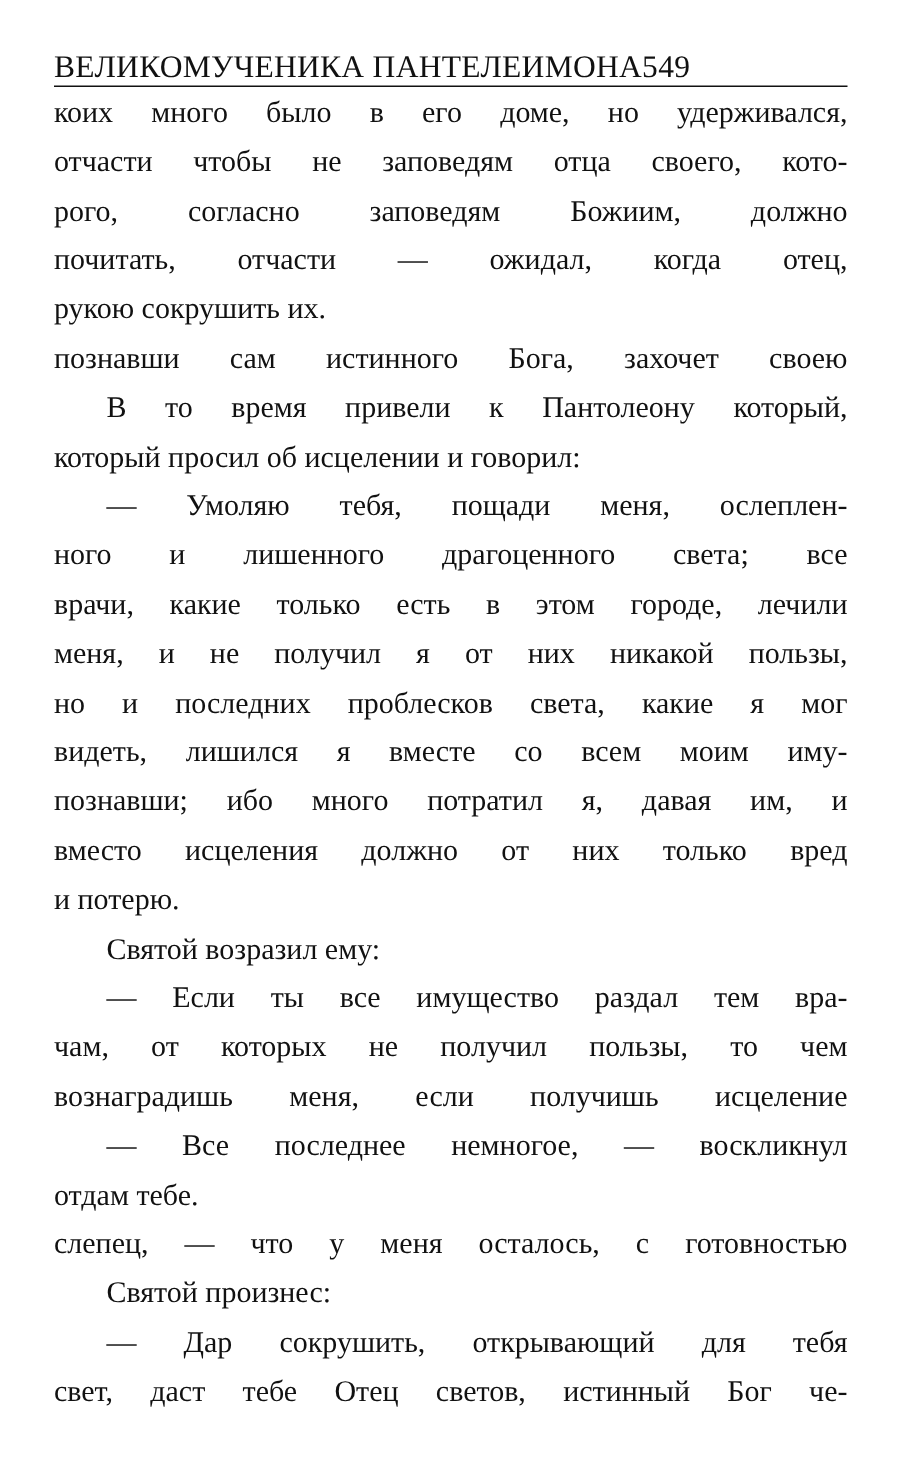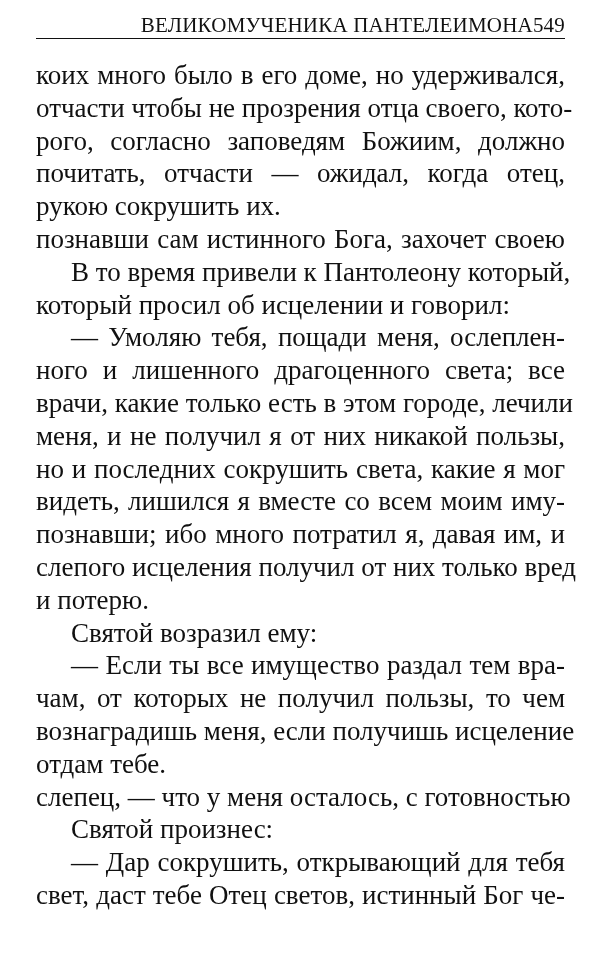--- a/index.html
+++ b/index.html
@@ -16,46 +16,46 @@
     font-family: "Liberation Serif", "DejaVu Serif", serif;
   }
   .page {
     position: absolute;
     left: 36px;
     top: 0;
     width: 529px;
   }
   .running-head {
     position: absolute;
-    top: 10px;
+    top: 29px;
     left: 0;
     width: 529px;
     height: 28px;
     display: flex;
-    justify-content: flex-end;
+    justify-content: flex-start;
     align-items: flex-end;
     border-bottom: 1.5px solid #111;
     font-size: 21px;
     line-height: 26px;
     letter-spacing: 0.2px;
   }
   .running-head .title {
     text-transform: uppercase;
   }
   .body-text {
     position: absolute;
     top: 59px;
     left: 0;
     width: 529px;
   }
   .line {
     display: block;
     height: 32.8px;
     line-height: 32.8px;
-    font-size: 27px;
+    font-size: 20px;
     white-space: nowrap;
     text-align: justify;
     text-align-last: justify;
     font-family: Liberation Serif, serif;
   }
   .line.last {
     text-align-last: left;
   }
   .line.indent {
     padding-left: 35px;
@@ -64,39 +64,40 @@
 </head>
 <body>
 
 <div class="page">
   <div class="running-head">
     <span class="title">ВЕЛИКОМУЧЕНИКА ПАНТЕЛЕИМОНА</span>
     <span class="pagenum">549</span>
   </div>
   <div class="body-text" id="body-text">
       <span class="line">коих много было в его доме, но удерживался,</span>
-      <span class="line">отчасти чтобы не прозрения отца своего, кото-</span>
+      <span class="line">отчасти чтобы не заповедям отца своего, кото-</span>
       <span class="line">рого, согласно заповедям Божиим, должно</span>
       <span class="line">почитать, отчасти — ожидал, когда отец,</span>
       <span class="line last">рукою сокрушить их.</span>
       <span class="line">познавши сам истинного Бога, захочет своею</span>
       <span class="line indent">В то время привели к Пантолеону который,</span>
       <span class="line last">который просил об исцелении и говорил:</span>
       <span class="line indent">— Умоляю тебя, пощади меня, ослеплен-</span>
       <span class="line">ного и лишенного драгоценного света; все</span>
       <span class="line">врачи, какие только есть в этом городе, лечили</span>
       <span class="line">меня, и не получил я от них никакой пользы,</span>
-      <span class="line">но и последних сокрушить света, какие я мог</span>
+      <span class="line">но и последних проблесков света, какие я мог</span>
       <span class="line">видеть, лишился я вместе со всем моим иму-</span>
       <span class="line">познавши; ибо много потратил я, давая им, и</span>
-      <span class="line">слепого исцеления получил от них только вред</span>
+      <span class="line">вместо исцеления должно от них только вред</span>
       <span class="line last">и потерю.</span>
       <span class="line indent last">Святой возразил ему:</span>
       <span class="line indent">— Если ты все имущество раздал тем вра-</span>
       <span class="line">чам, от которых не получил пользы, то чем</span>
       <span class="line">вознаградишь меня, если получишь исцеление</span>
+      <span class="line indent">— Все последнее немногое, — воскликнул</span>
       <span class="line last">отдам тебе.</span>
       <span class="line">слепец, — что у меня осталось, с готовностью</span>
       <span class="line indent last">Святой произнес:</span>
       <span class="line indent">— Дар сокрушить, открывающий для тебя</span>
       <span class="line">свет, даст тебе Отец светов, истинный Бог че-</span>
     </div>
 </div>
 
 </body></html>

